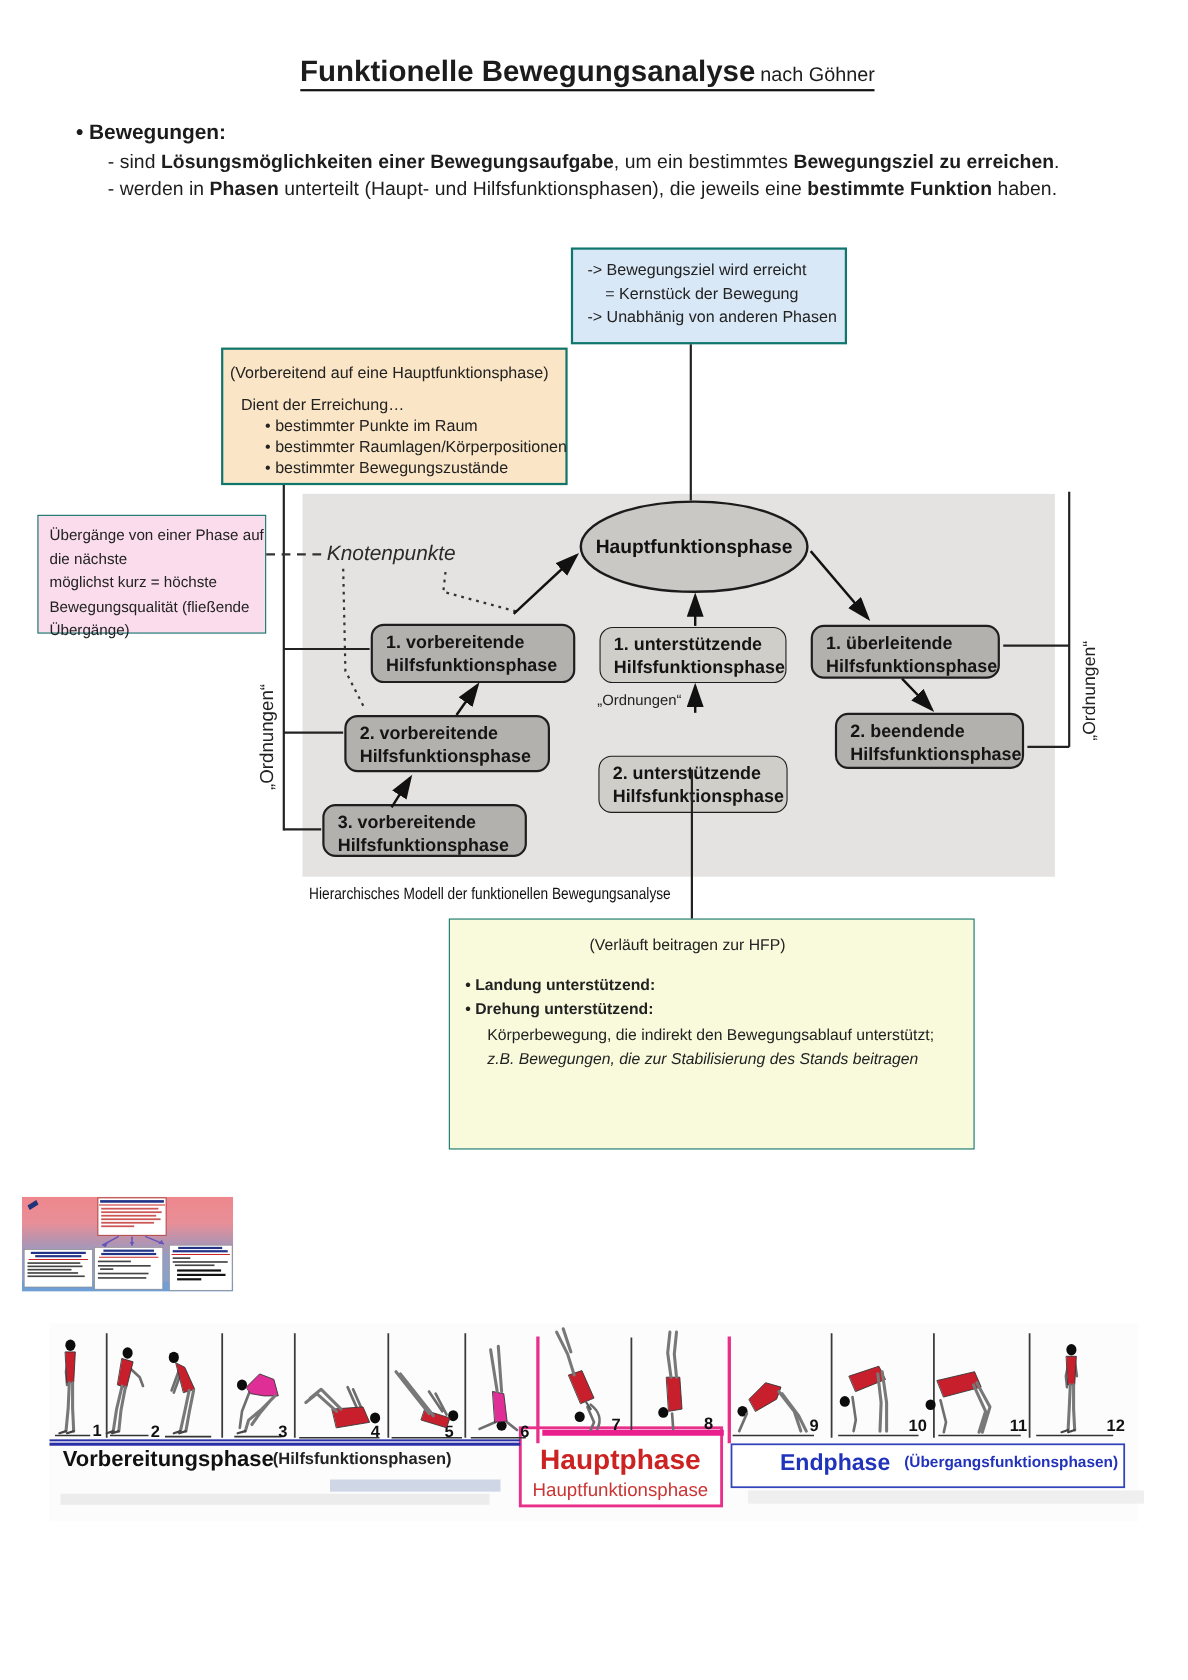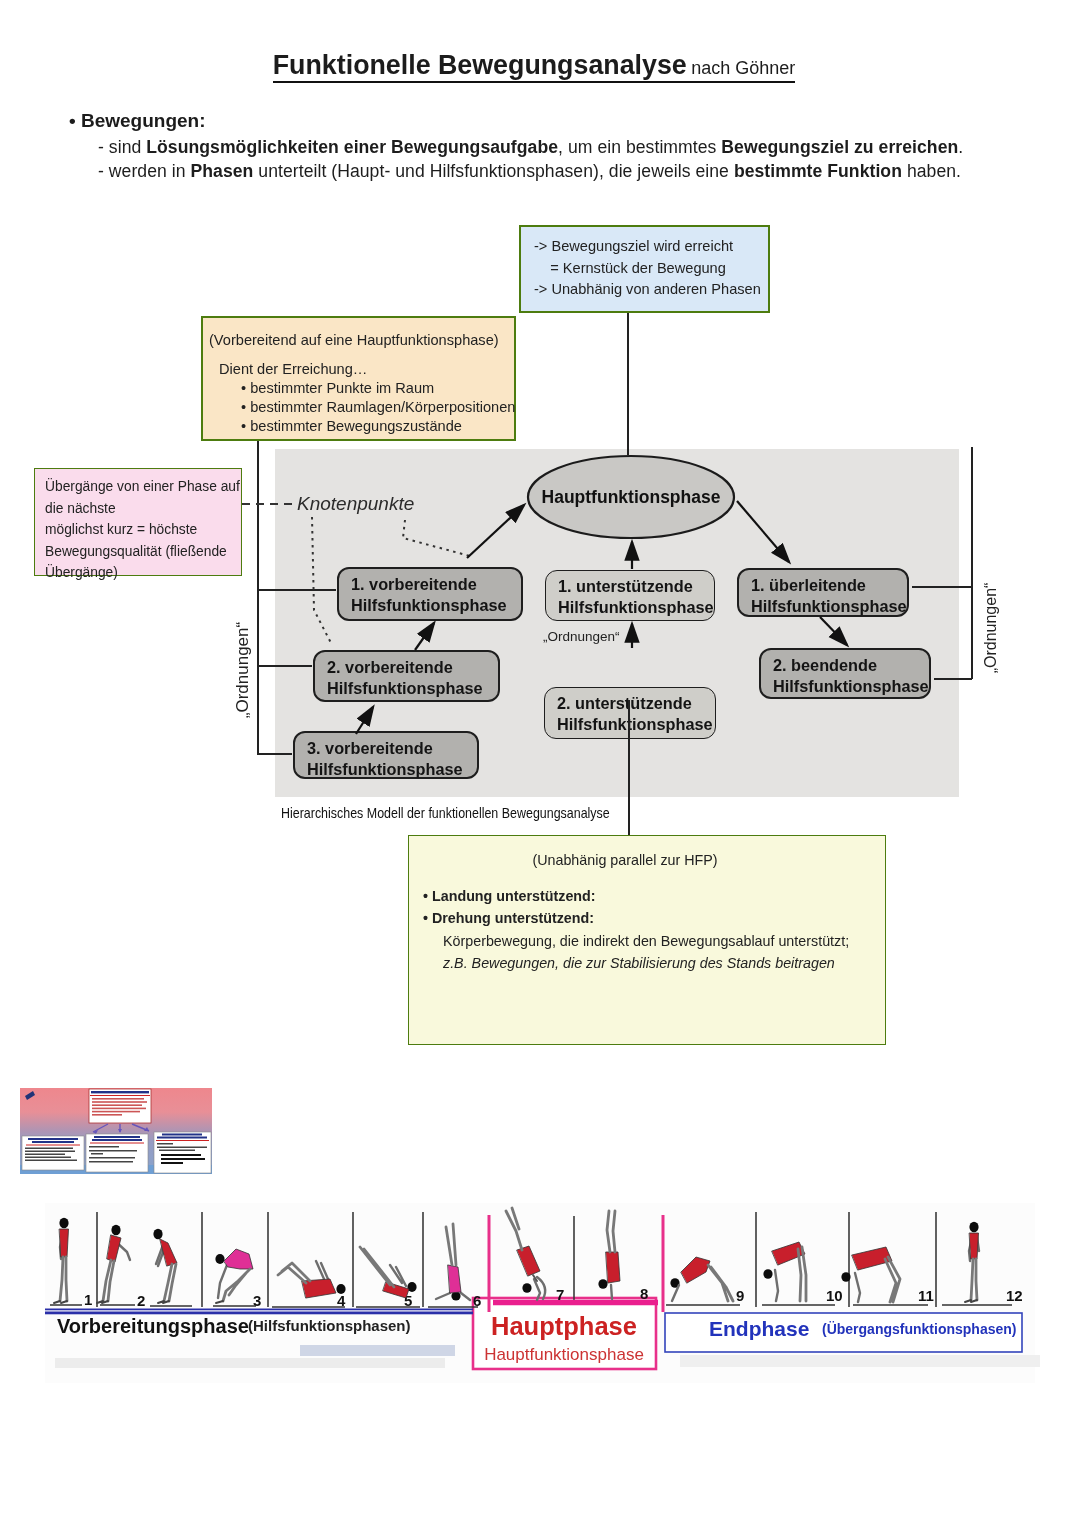--- a/index.html
+++ b/index.html
@@ -1,19 +1,19 @@
 <!DOCTYPE html>
 <html><head>
 <meta charset="utf-8">
 <style>
   html,body{margin:0;padding:0;background:#fff;}
   #page{position:relative;width:1080px;height:1527px;background:#ffffff;
         font-family:"Liberation Sans",sans-serif;color:#1c1c1c;overflow:hidden;}
   .abs{position:absolute;}
-  .notebox{position:absolute;border:2px solid #4d7c0f;color:#222;white-space:nowrap;}
+  .notebox{position:absolute;border:2px solid #0f766e;color:#222;white-space:nowrap;}
   .gbox{position:absolute;border:2.5px solid #1e1e1e;border-radius:12px;
         font-size:16.3px;font-weight:bold;line-height:21px;color:#141414;
         padding:5px 0 0 12px;box-sizing:border-box;white-space:nowrap;}
   .dark{background:#b2b1ae;}
   .light{background:#cfcec9;border-width:1.8px;}
 </style>
 </head>
 <body>
 <div id="page">
 
@@ -60,21 +60,21 @@
   <div class="gbox dark" style="left:759px;top:648px;width:172px;height:51px;">2. beendende<br>Hilfsfunktionsphase</div>
 
   <div class="abs" style="left:543px;top:629px;font-size:13.5px;color:#222;">„Ordnungen“</div>
 
   <div class="abs" style="left:243px;top:670px;font-size:17px;color:#222;transform:translate(-50%,-50%) rotate(-90deg);white-space:nowrap;">„Ordnungen“</div>
   <div class="abs" style="left:991px;top:628px;font-size:16px;color:#222;transform:translate(-50%,-50%) rotate(-90deg);white-space:nowrap;">„Ordnungen“</div>
 
   <div class="abs" style="left:281px;top:804px;font-size:15px;color:#111;transform-origin:0 0;transform:scaleX(0.83);white-space:nowrap;">Hierarchisches Modell der funktionellen Bewegungsanalyse</div>
 
   <div class="notebox" style="left:408px;top:835px;width:478px;height:210px;background:#f9f9dc;border-width:1.5px;font-size:14.3px;line-height:22.5px;box-sizing:border-box;">
-    <div style="padding:13px 44px 0 0;text-align:center;">(Unabhänig parallel zur HFP)</div>
+    <div style="padding:13px 44px 0 0;text-align:center;">(Verläuft beitragen zur HFP)</div>
     <div style="padding:13px 0 0 14px;"><b>• Landung unterstützend:</b></div>
     <div style="padding:0 0 0 14px;"><b>• Drehung unterstützend:</b></div>
     <div style="padding:0 16px 0 34px;">Körperbewegung, die indirekt den Bewegungsablauf unterstützt;<br>
     <i>z.B. Bewegungen, die zur Stabilisierung des Stands beitragen</i></div>
   </div>
 
   <svg class="abs" style="left:0px;top:0px;" width="1080" height="1100" viewBox="0 0 1080 1100">
     <defs>
       <marker id="ah" markerWidth="11" markerHeight="9" refX="8.5" refY="3.5" orient="auto">
         <path d="M0,0 L10,3.5 L0,7 z" fill="#111"></path>

